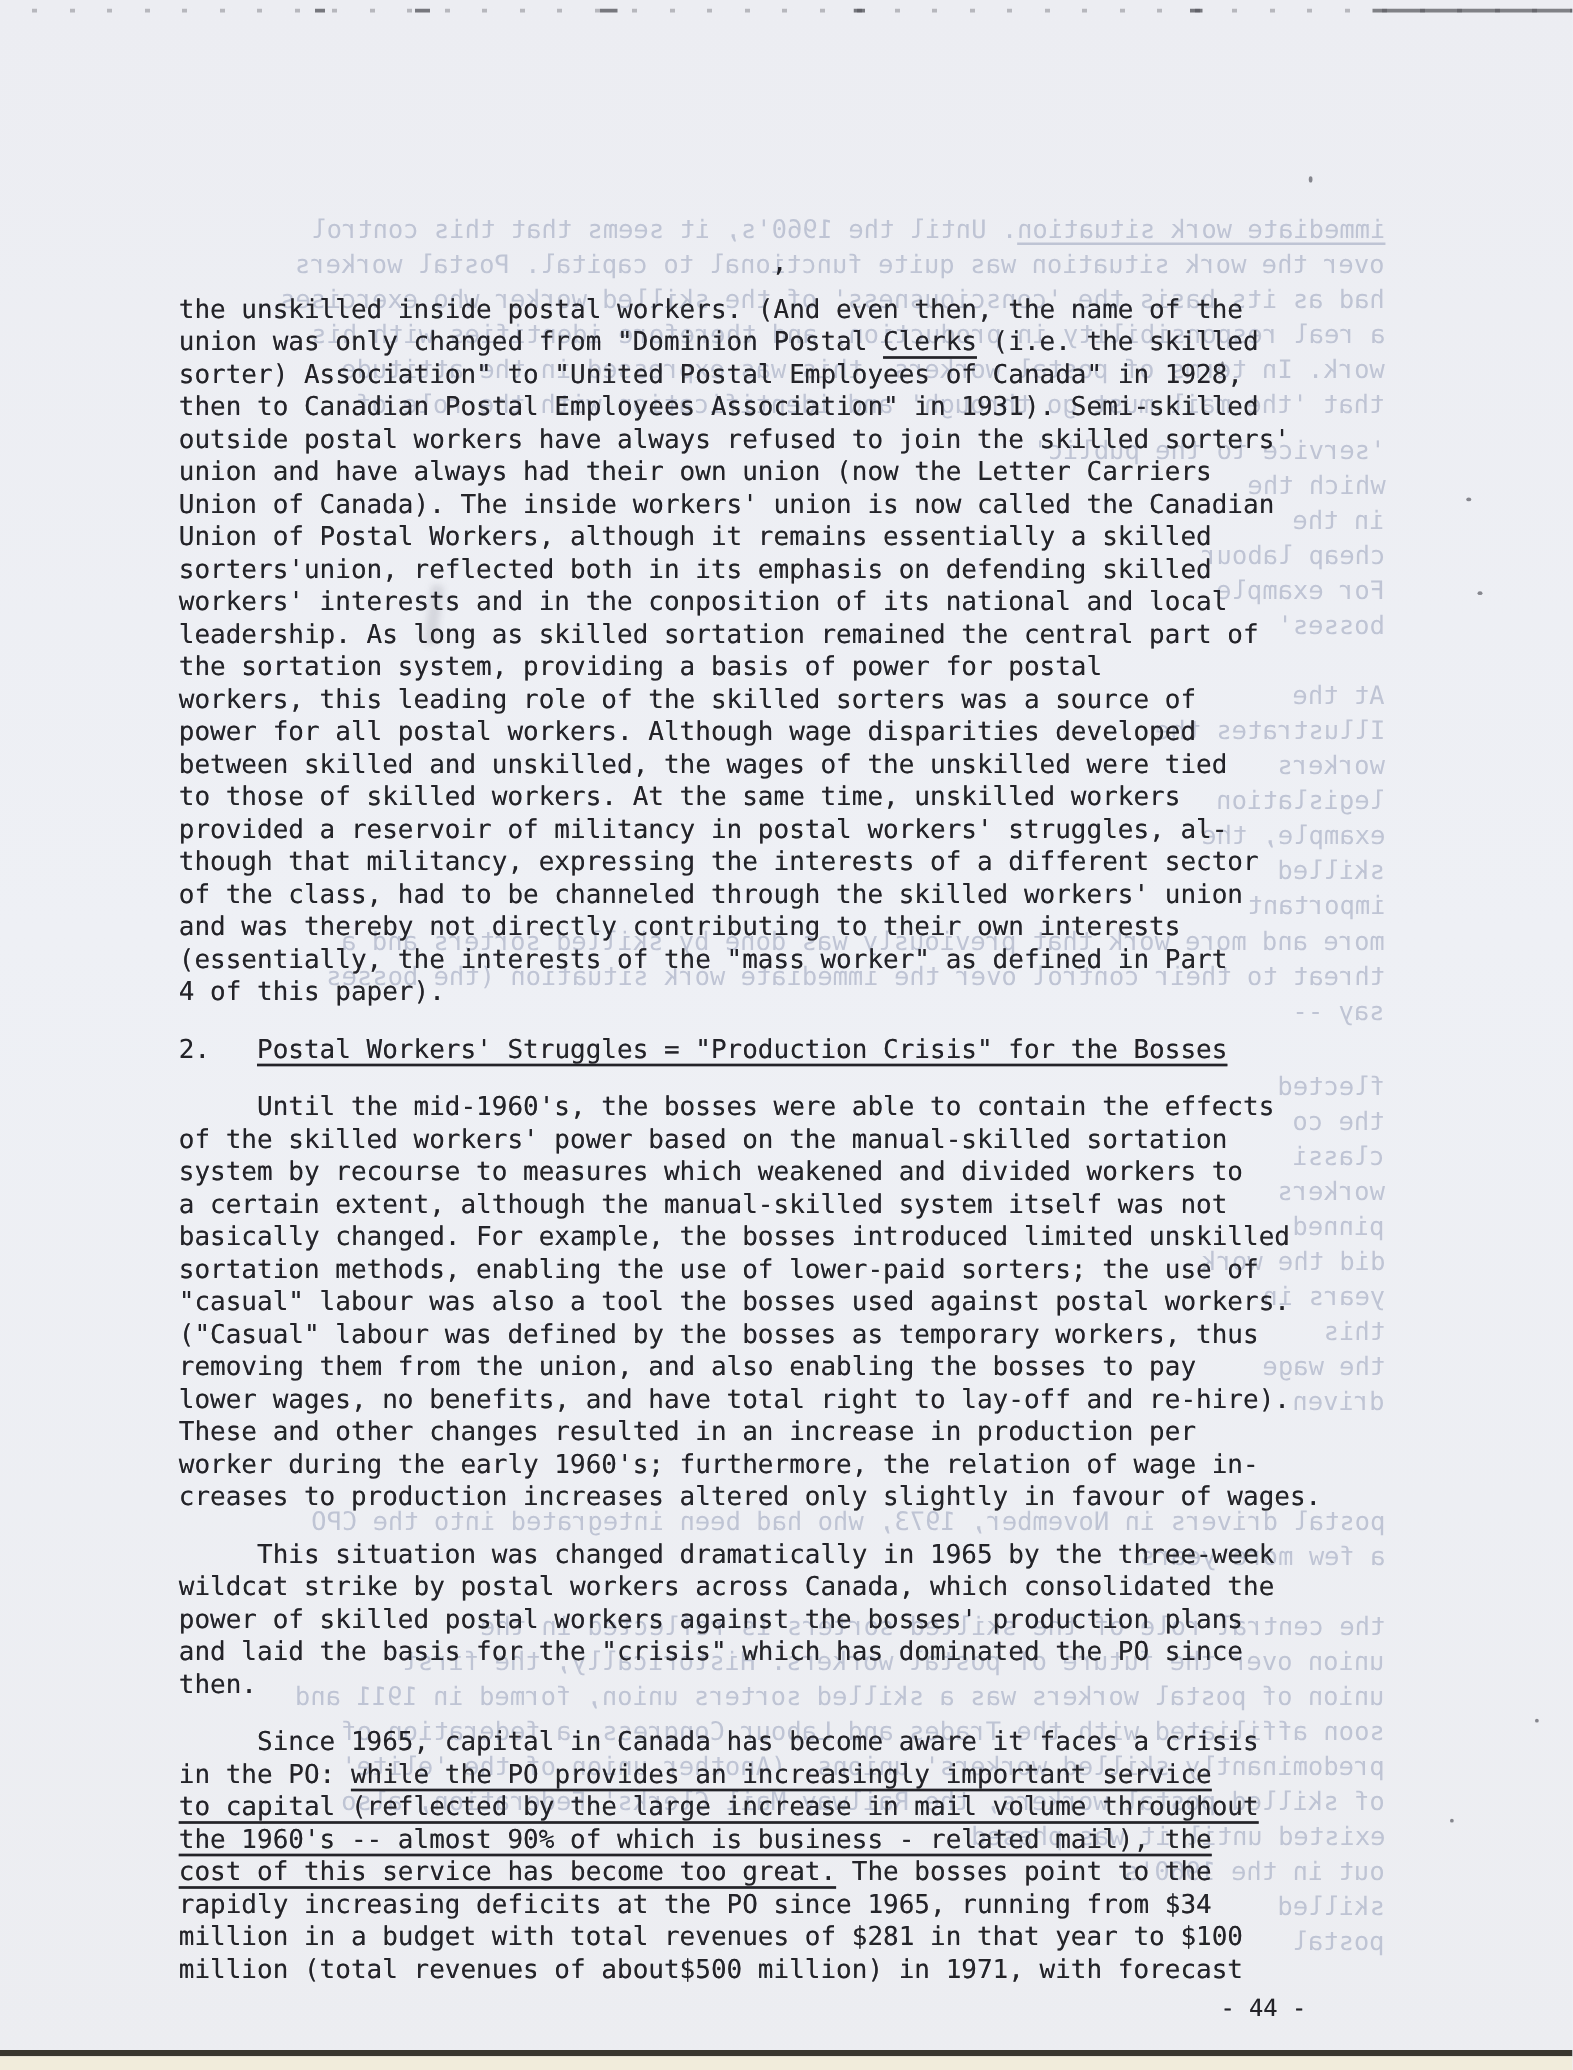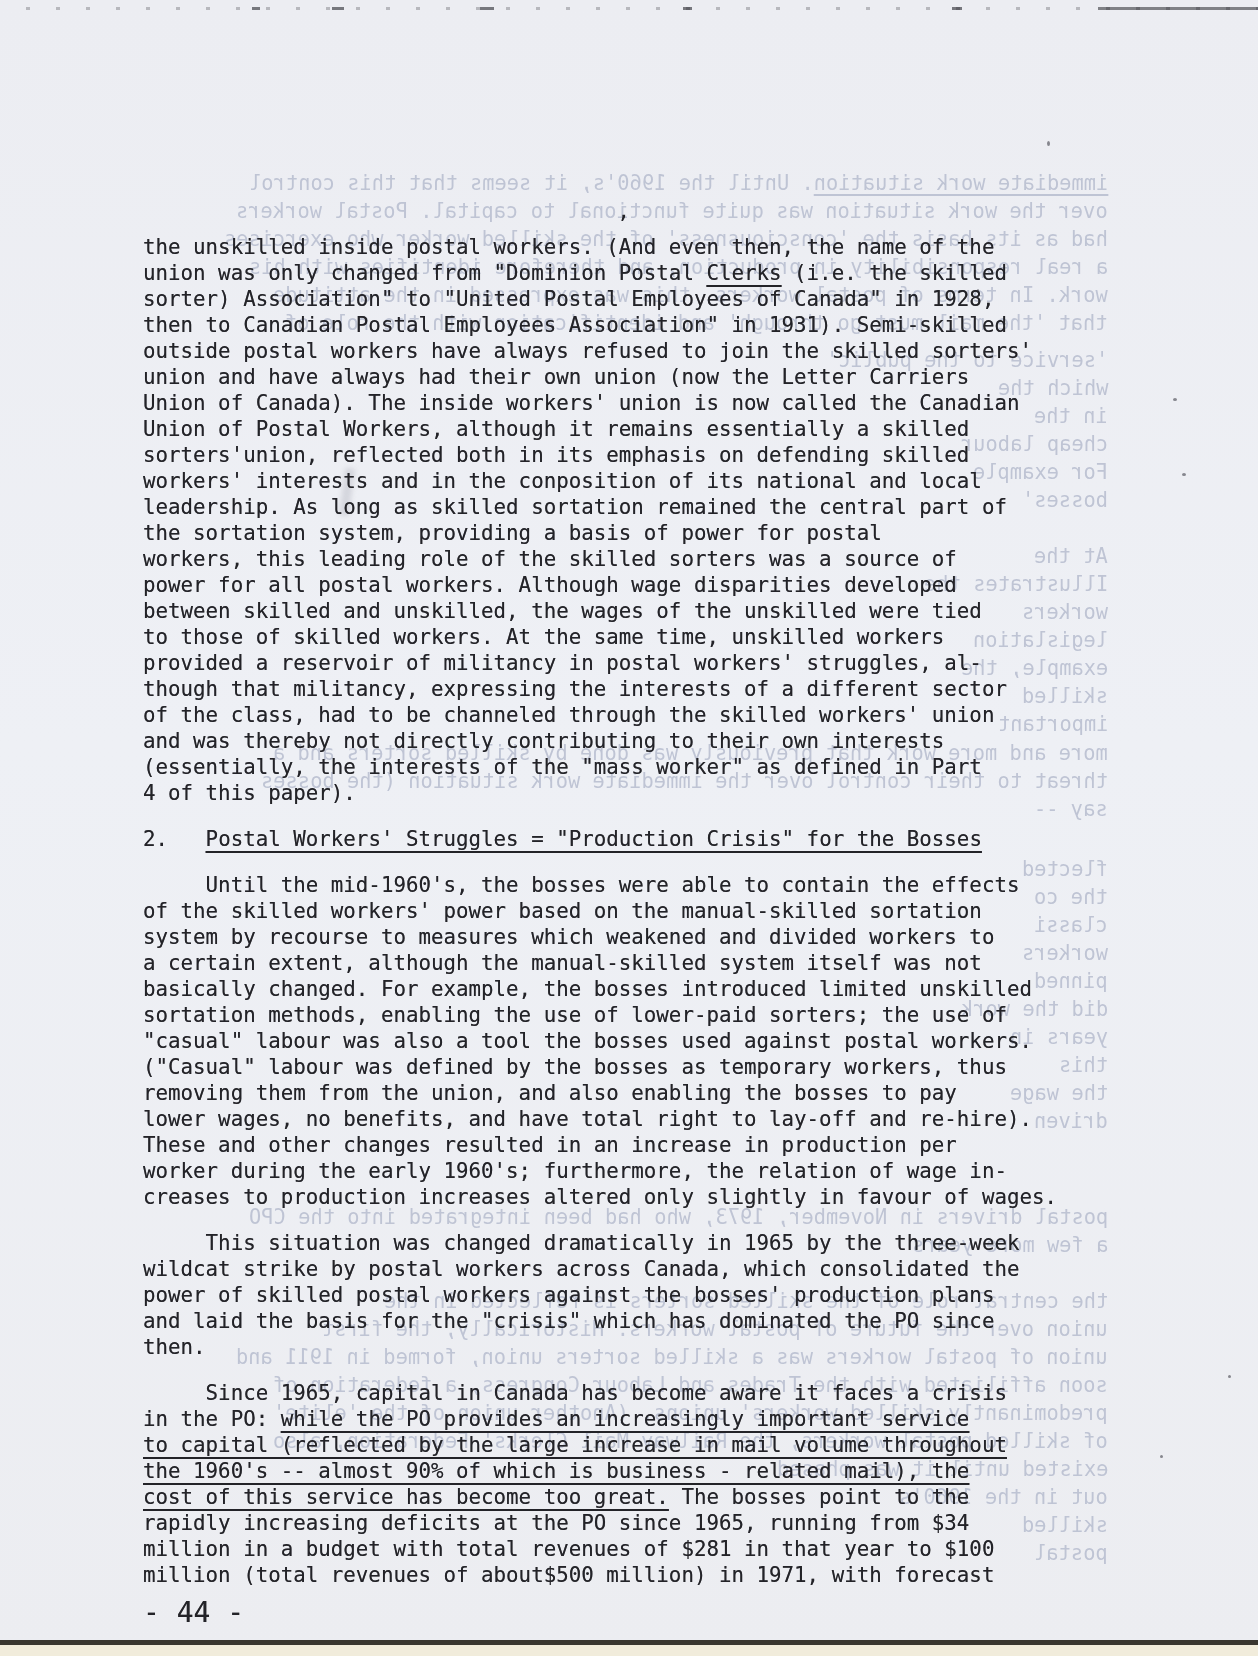--- a/index.html
+++ b/index.html
@@ -14,22 +14,22 @@
   #typed{
     position:absolute;left:143px;top:234px;width:902px;
     font-size:20.8px;line-height:26px;color:var(--ink,#232328);
     white-space:pre;text-shadow:0 0 .5px rgba(35,35,40,.55);
   }
   .block{margin:0;}
   .block + .block{margin-top:20px;}
   .line{height:26px;}
   .u{text-decoration:underline;text-underline-offset:5px;text-decoration-thickness:2px;}
   #page-number{
-    position:absolute;left:143px;top:1596px;width:902px;text-align:left;
-    font-size:28px;color:var(--ink,#232328);text-shadow:0 0 .5px rgba(35,35,40,.55);
+    position:absolute;left:143px;top:1596px;width:902px;text-align:right;
+    font-size:19px;color:var(--ink,#232328);text-shadow:0 0 .5px rgba(35,35,40,.55);
   }
   
   #ghost-layer{position:absolute;inset:0;pointer-events:none;}
   .ghost-line{
     position:absolute;right:150px;white-space:pre;
     font-size:20.4px;line-height:26px;color:var(--ghost,#b7bdcf);
     transform:scaleX(-1);filter:blur(.6px);opacity:.85;
   }
   .ghost-line .u{text-decoration:underline;text-underline-offset:4px;text-decoration-thickness:2px;}
   

